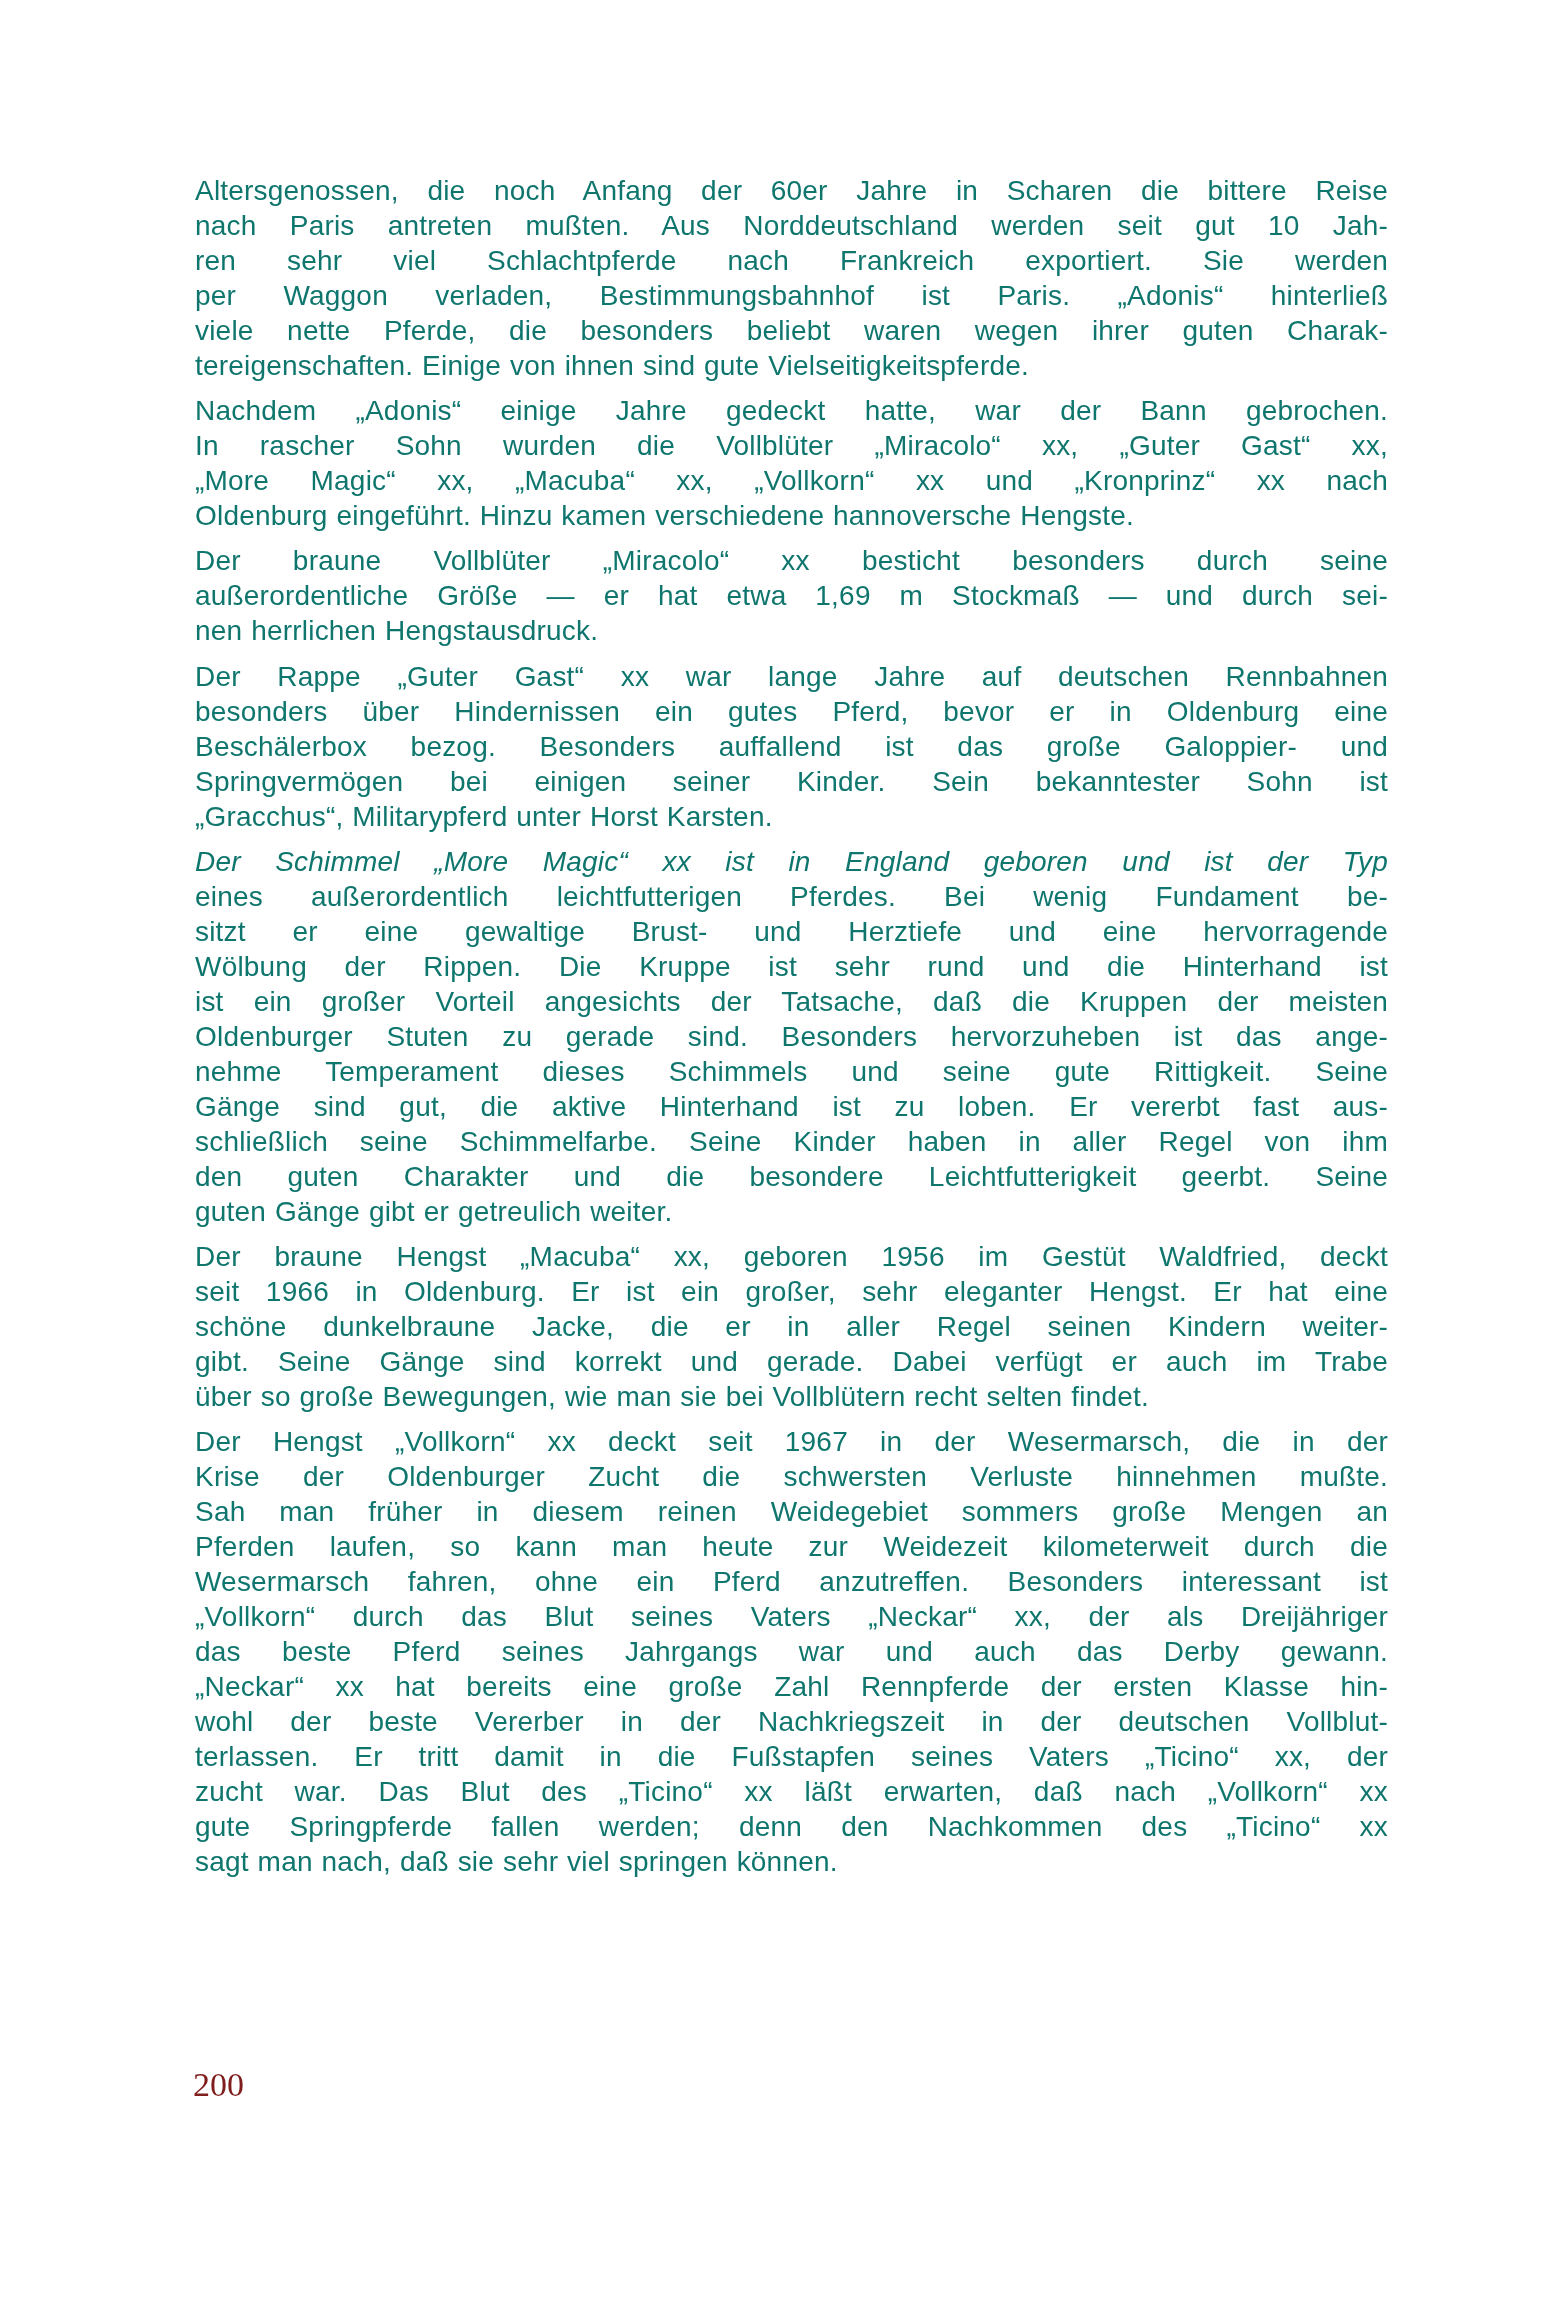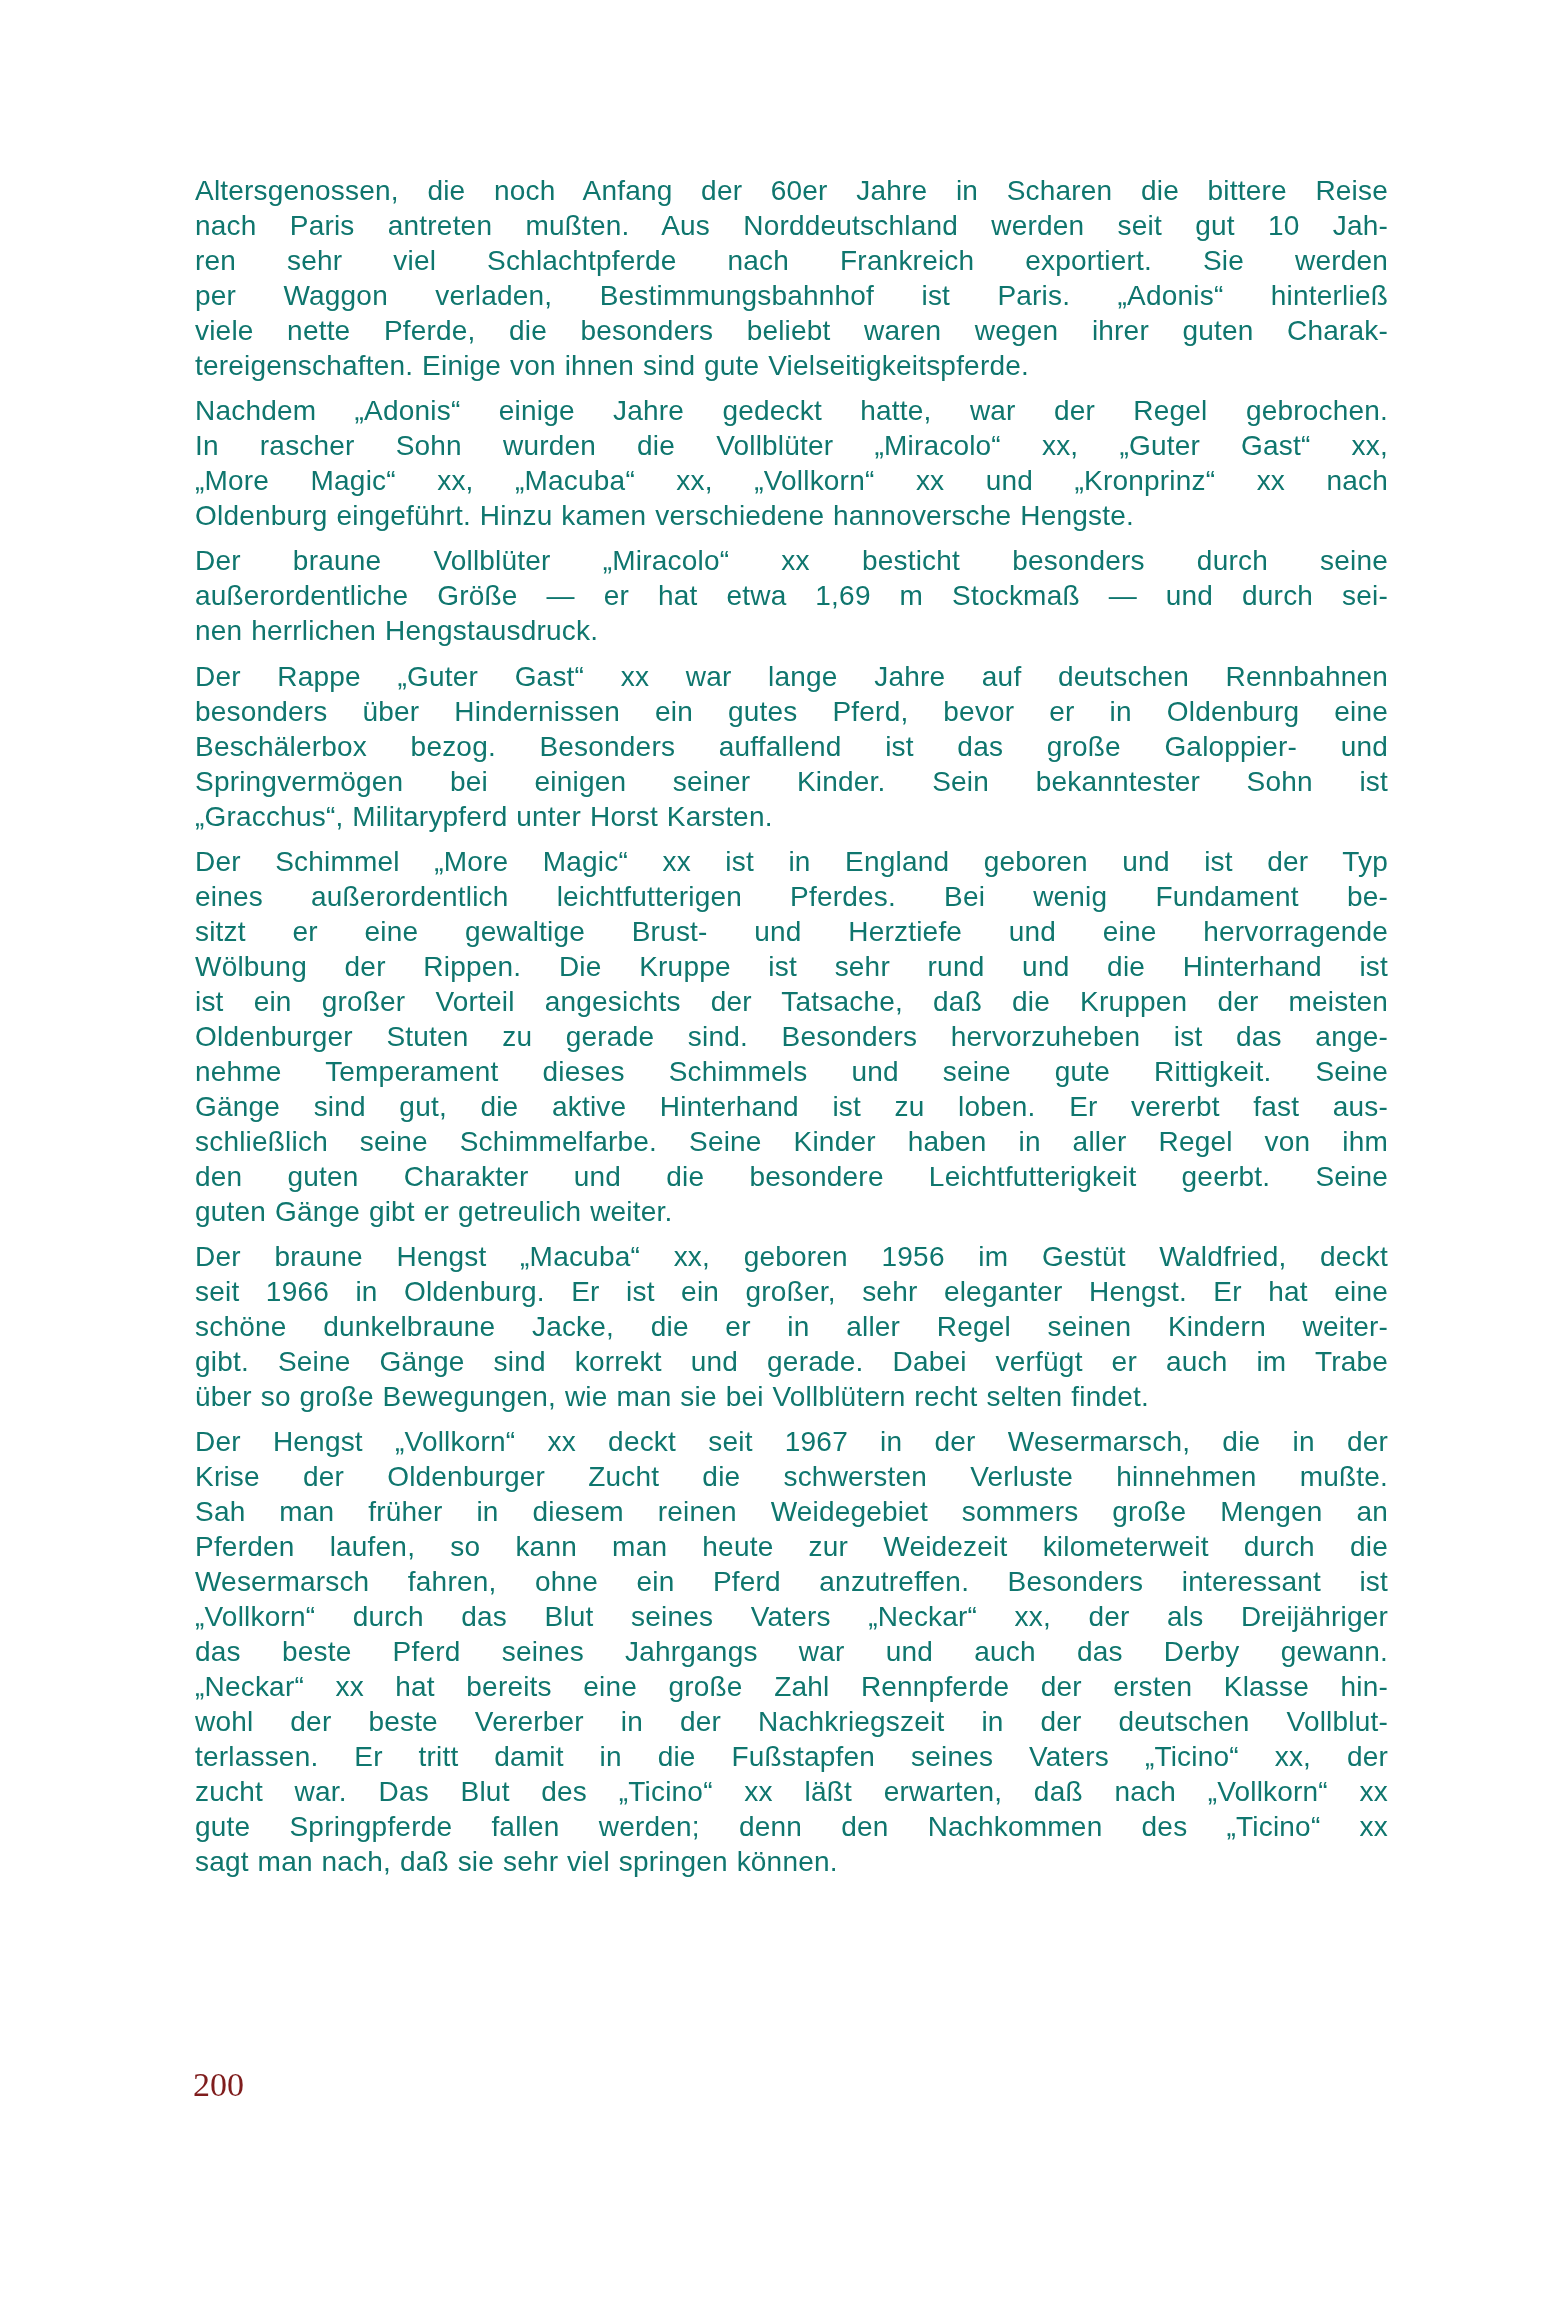--- a/index.html
+++ b/index.html
@@ -55,39 +55,39 @@
 <div class="page" id="page-body">
     <p class="para">
       <span class="line" style="display: block; width: 1193px;">Altersgenossen, die noch Anfang der 60er Jahre in Scharen die bittere Reise</span>
       <span class="line" style="display: block; width: 1193px;">nach Paris antreten mußten. Aus Norddeutschland werden seit gut 10 Jah-</span>
       <span class="line" style="display: block; width: 1193px;">ren sehr viel Schlachtpferde nach Frankreich exportiert. Sie werden</span>
       <span class="line" style="display: block; width: 1193px;">per Waggon verladen, Bestimmungsbahnhof ist Paris. „Adonis“ hinterließ</span>
       <span class="line" style="display: block; width: 1193px;">viele nette Pferde, die besonders beliebt waren wegen ihrer guten Charak-</span>
       <span class="line last" style="display: block; width: 1193px;">tereigenschaften. Einige von ihnen sind gute Vielseitigkeitspferde.</span>
     </p>
     <p class="para">
-      <span class="line" style="display: block; width: 1193px;">Nachdem „Adonis“ einige Jahre gedeckt hatte, war der Regel gebrochen.</span>
+      <span class="line" style="display: block; width: 1193px;">Nachdem „Adonis“ einige Jahre gedeckt hatte, war der Bann gebrochen.</span>
       <span class="line" style="display: block; width: 1193px;">In rascher Sohn wurden die Vollblüter „Miracolo“ xx, „Guter Gast“ xx,</span>
       <span class="line" style="display: block; width: 1193px;">„More Magic“ xx, „Macuba“ xx, „Vollkorn“ xx und „Kronprinz“ xx nach</span>
       <span class="line last" style="display: block; width: 1193px;">Oldenburg eingeführt. Hinzu kamen verschiedene hannoversche Hengste.</span>
     </p>
     <p class="para">
       <span class="line" style="display: block; width: 1193px;">Der braune Vollblüter „Miracolo“ xx besticht besonders durch seine</span>
       <span class="line" style="display: block; width: 1193px;">außerordentliche Größe — er hat etwa 1,69 m Stockmaß — und durch sei-</span>
       <span class="line last" style="display: block; width: 1193px;">nen herrlichen Hengstausdruck.</span>
     </p>
     <p class="para">
       <span class="line" style="display: block; width: 1193px;">Der Rappe „Guter Gast“ xx war lange Jahre auf deutschen Rennbahnen</span>
       <span class="line" style="display: block; width: 1193px;">besonders über Hindernissen ein gutes Pferd, bevor er in Oldenburg eine</span>
       <span class="line" style="display: block; width: 1193px;">Beschälerbox bezog. Besonders auffallend ist das große Galoppier- und</span>
       <span class="line" style="display: block; width: 1193px;">Springvermögen bei einigen seiner Kinder. Sein bekanntester Sohn ist</span>
       <span class="line last" style="display: block; width: 1193px;">„Gracchus“, Militarypferd unter Horst Karsten.</span>
     </p>
     <p class="para">
-      <span class="line" style="display: block; width: 1193px;">Der Schimmel „More Magic“ xx ist in England geboren und ist der Typ</span>
+      <span class="line" style="display: block; width: 1193px; font-style: italic;">Der Schimmel „More Magic“ xx ist in England geboren und ist der Typ</span>
       <span class="line" style="display: block; width: 1193px;">eines außerordentlich leichtfutterigen Pferdes. Bei wenig Fundament be-</span>
       <span class="line" style="display: block; width: 1193px;">sitzt er eine gewaltige Brust- und Herztiefe und eine hervorragende</span>
       <span class="line" style="display: block; width: 1193px;">Wölbung der Rippen. Die Kruppe ist sehr rund und die Hinterhand ist</span>
       <span class="line" style="display: block; width: 1193px;">ist ein großer Vorteil angesichts der Tatsache, daß die Kruppen der meisten</span>
       <span class="line" style="display: block; width: 1193px;">Oldenburger Stuten zu gerade sind. Besonders hervorzuheben ist das ange-</span>
       <span class="line" style="display: block; width: 1193px;">nehme Temperament dieses Schimmels und seine gute Rittigkeit. Seine</span>
       <span class="line" style="display: block; width: 1193px;">Gänge sind gut, die aktive Hinterhand ist zu loben. Er vererbt fast aus-</span>
       <span class="line" style="display: block; width: 1193px;">schließlich seine Schimmelfarbe. Seine Kinder haben in aller Regel von ihm</span>
       <span class="line" style="display: block; width: 1193px;">den guten Charakter und die besondere Leichtfutterigkeit geerbt. Seine</span>
       <span class="line last" style="display: block; width: 1193px;">guten Gänge gibt er getreulich weiter.</span>

